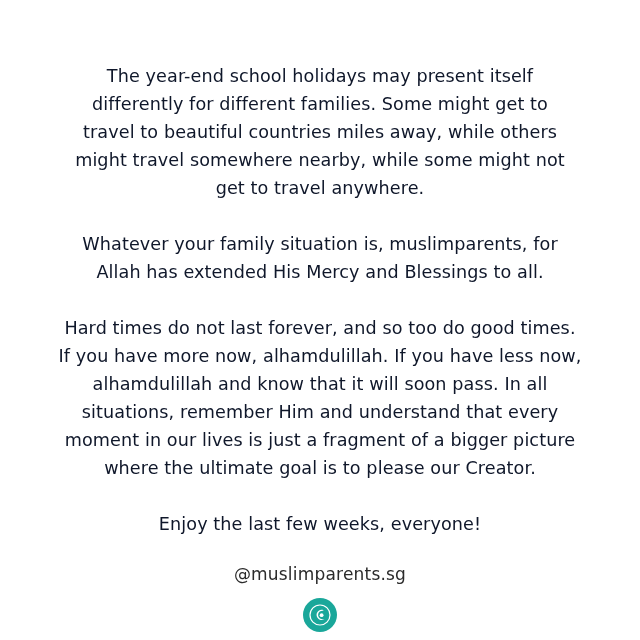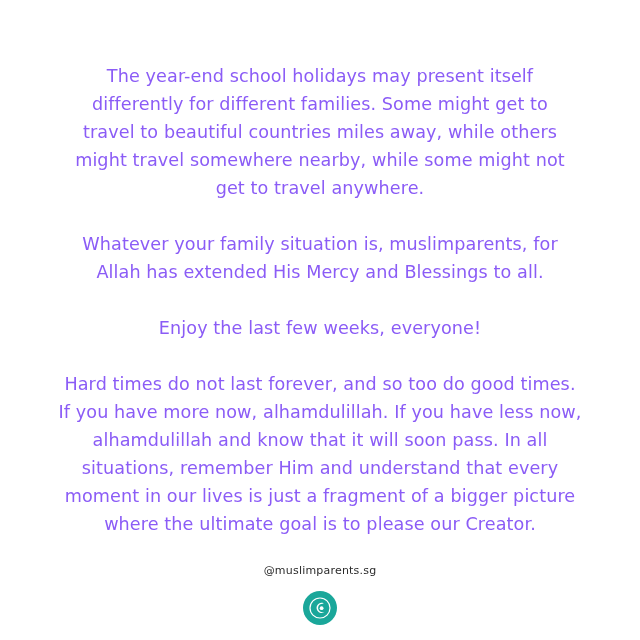--- a/index.html
+++ b/index.html
@@ -21,42 +21,42 @@
     background: #ffffff;
     display: flex;
     flex-direction: column;
     align-items: center;
     justify-content: flex-start;
     padding: 62px 58px 0 58px;
   }
   .body-text {
     width: 100%;
     text-align: center;
-    color: #8b5cf6;
+    color: #0f172a;
     font-size: 17.6px;
     line-height: 28px;
     letter-spacing: 0.1px;
     font-family: "DejaVu Sans", sans-serif;
     font-weight: 400;
   }
   .para {
     margin: 0 0 28px 0;
     text-align: center;
   }
   .para:last-of-type {
     margin-bottom: 0;
   }
   .para-1 { padding: 0 6px; }
   .para-2 { padding: 0 10px; }
   .para-3 { padding: 0 0px; }
   .para-4 { padding: 0 0px; }
 
   .handle {
     margin-top: 26px;
-    font-size: 11px;
+    font-size: 17px;
     color: #2b2b2b;
     letter-spacing: 0.2px;
     text-align: center;
   }
   .logo-wrap {
     margin-top: 14px;
     display: flex;
     align-items: center;
     justify-content: center;
   }
@@ -73,22 +73,22 @@
   .logo svg { display: block; }
 </style>
 </head>
 <body>
 
 <div class="card">
 
   <div class="body-text">
     <p class="para para-1">The year-end school holidays may present itself differently for different families. Some might get to travel to beautiful countries miles away, while others might travel somewhere nearby, while some might not get to travel anywhere.</p>
     <p class="para para-2">Whatever your family situation is, muslimparents, for Allah has extended His Mercy and Blessings to all.</p>
+    <p class="para para-3">Hard times do not last forever, and so too do good times. If you have more now, alhamdulillah. If you have less now, alhamdulillah and know that it will soon pass. In all situations, remember Him and understand that every moment in our lives is just a fragment of a bigger picture where the ultimate goal is to please our Creator.</p>
     <p class="para para-4">Enjoy the last few weeks, everyone!</p>
-    <p class="para para-3">Hard times do not last forever, and so too do good times. If you have more now, alhamdulillah. If you have less now, alhamdulillah and know that it will soon pass. In all situations, remember Him and understand that every moment in our lives is just a fragment of a bigger picture where the ultimate goal is to please our Creator.</p>
   </div>
 
   <div class="handle">@muslimparents.sg</div>
 
   <div class="logo-wrap">
     <div class="logo">
       <svg width="22" height="22" viewBox="0 0 22 22" aria-hidden="true">
         <circle cx="11" cy="11" r="10" fill="none" stroke="#ffffff" stroke-width="1.2"></circle>
         <path d="M14.5 6.2c-2.6-1.1-5.6 0.2-6.6 2.9-1 2.7 0.4 5.6 3 6.6 1.6 0.6 3.3 0.3 4.6-0.7-1.5 0.5-3.2 0.4-4.5-0.5-2-1.3-2.5-4-1.2-5.9 0.9-1.4 2.5-2.1 4.1-1.9 0.2 0 0.4 0 0.6-0.5z" fill="#ffffff"></path>
         <circle cx="12.6" cy="11.2" r="1.9" fill="#ffffff"></circle>

